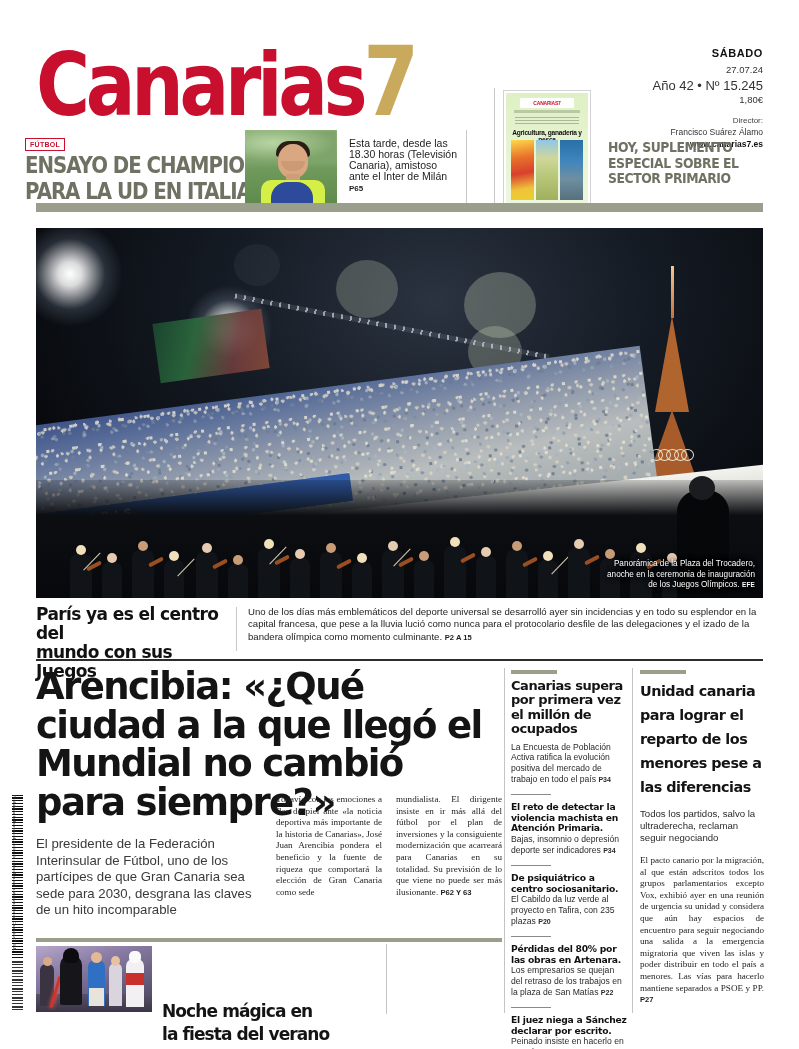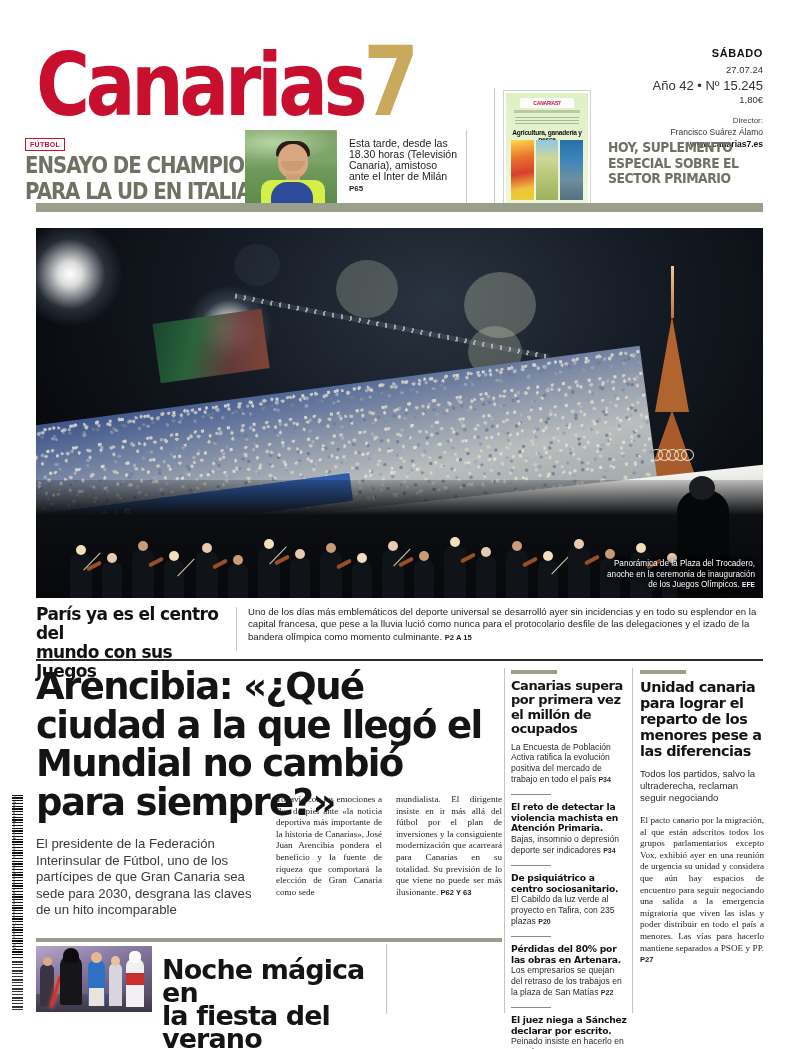--- a/index.html
+++ b/index.html
@@ -251,21 +251,21 @@
   .sb1 .item strong {
     font-family:"DejaVu Sans", sans-serif; font-weight:700;
     font-size:9.2px; letter-spacing:-.25px; color:#111;
   }
   .sb1 .item b.pg { font-size:7px; font-weight:700; }
 
   
   .sb2 { position:absolute; left:640px; top:670px; width:124px; }
   .sb2 h2 {
     font-family:"DejaVu Sans", sans-serif; font-weight:700;
-    font-size:14.4px; line-height:16px; letter-spacing:-.5px; color:#141414;
+    font-size:14.4px; line-height:24px; letter-spacing:-.5px; color:#141414;
   }
   .sb2 .sub { margin-top:9px; font-size:9.6px; line-height:12px; color:#2a2a2a; }
   .sb2 .body {
     margin-top:11px;
     font-family:"Liberation Serif", serif;
     font-size:9.1px; line-height:11.6px; text-align:justify; color:#1d1d1d;
   }
   .sb2 .body b { font-family:"Liberation Sans", sans-serif; font-size:7.6px; }
 
   
@@ -281,23 +281,23 @@
   .bp-man::after { content:""; position:absolute; left:1px; top:28px; width:15px; height:18px; background:#e8e4dc; }
   .bp-w { position:absolute; left:73px; top:17px; width:13px; height:43px; background:#d9d4dd; border-radius:6px 6px 0 0; }
   .bp-w::before { content:""; position:absolute; left:2px; top:-7px; width:9px; height:10px; border-radius:50%; background:#e8c2a0; }
   .bp-trooper { position:absolute; left:90px; top:13px; width:18px; height:48px; background:#f2f0f2; border-radius:7px 7px 0 0; }
   .bp-trooper::before { content:""; position:absolute; left:3px; top:-8px; width:12px; height:12px; border-radius:5px; background:#fafafa; }
   .bp-trooper i { position:absolute; left:0; top:14px; width:100%; height:12px; background:#c8302c; }
   .bp-p1 { position:absolute; left:4px; top:18px; width:14px; height:42px; background:#3a3342; border-radius:6px 6px 0 0; }
   .bp-p1::before { content:""; position:absolute; left:3px; top:-7px; width:9px; height:9px; border-radius:50%; background:#d8ab86; }
 
   .bot-head {
-    position:absolute; left:162px; top:958px; width:222px;
+    position:absolute; left:162px; top:1000px; width:222px;
     font-family:"DejaVu Sans", sans-serif; font-weight:700;
-    font-size:27px; line-height:23px; letter-spacing:-.9px; color:#141414;
+    font-size:17px; line-height:23px; letter-spacing:-.9px; color:#141414;
   }
   .vdiv-bot { position:absolute; left:386px; top:944px; width:1px; height:70px; background:#c4c4c4; }
   .bot-side { position:absolute; left:394px; top:946px; width:104px;
     font-family:"DejaVu Sans", sans-serif; font-weight:700;
     font-size:11px; line-height:13px; letter-spacing:-.35px; color:#9a9f8c; }
   .bot-side .hl { color:#c8102e; }
   .bot-side b.pg { font-size:7.4px; color:#1a1a1a; }
 </style>
 </head>
 <body>

